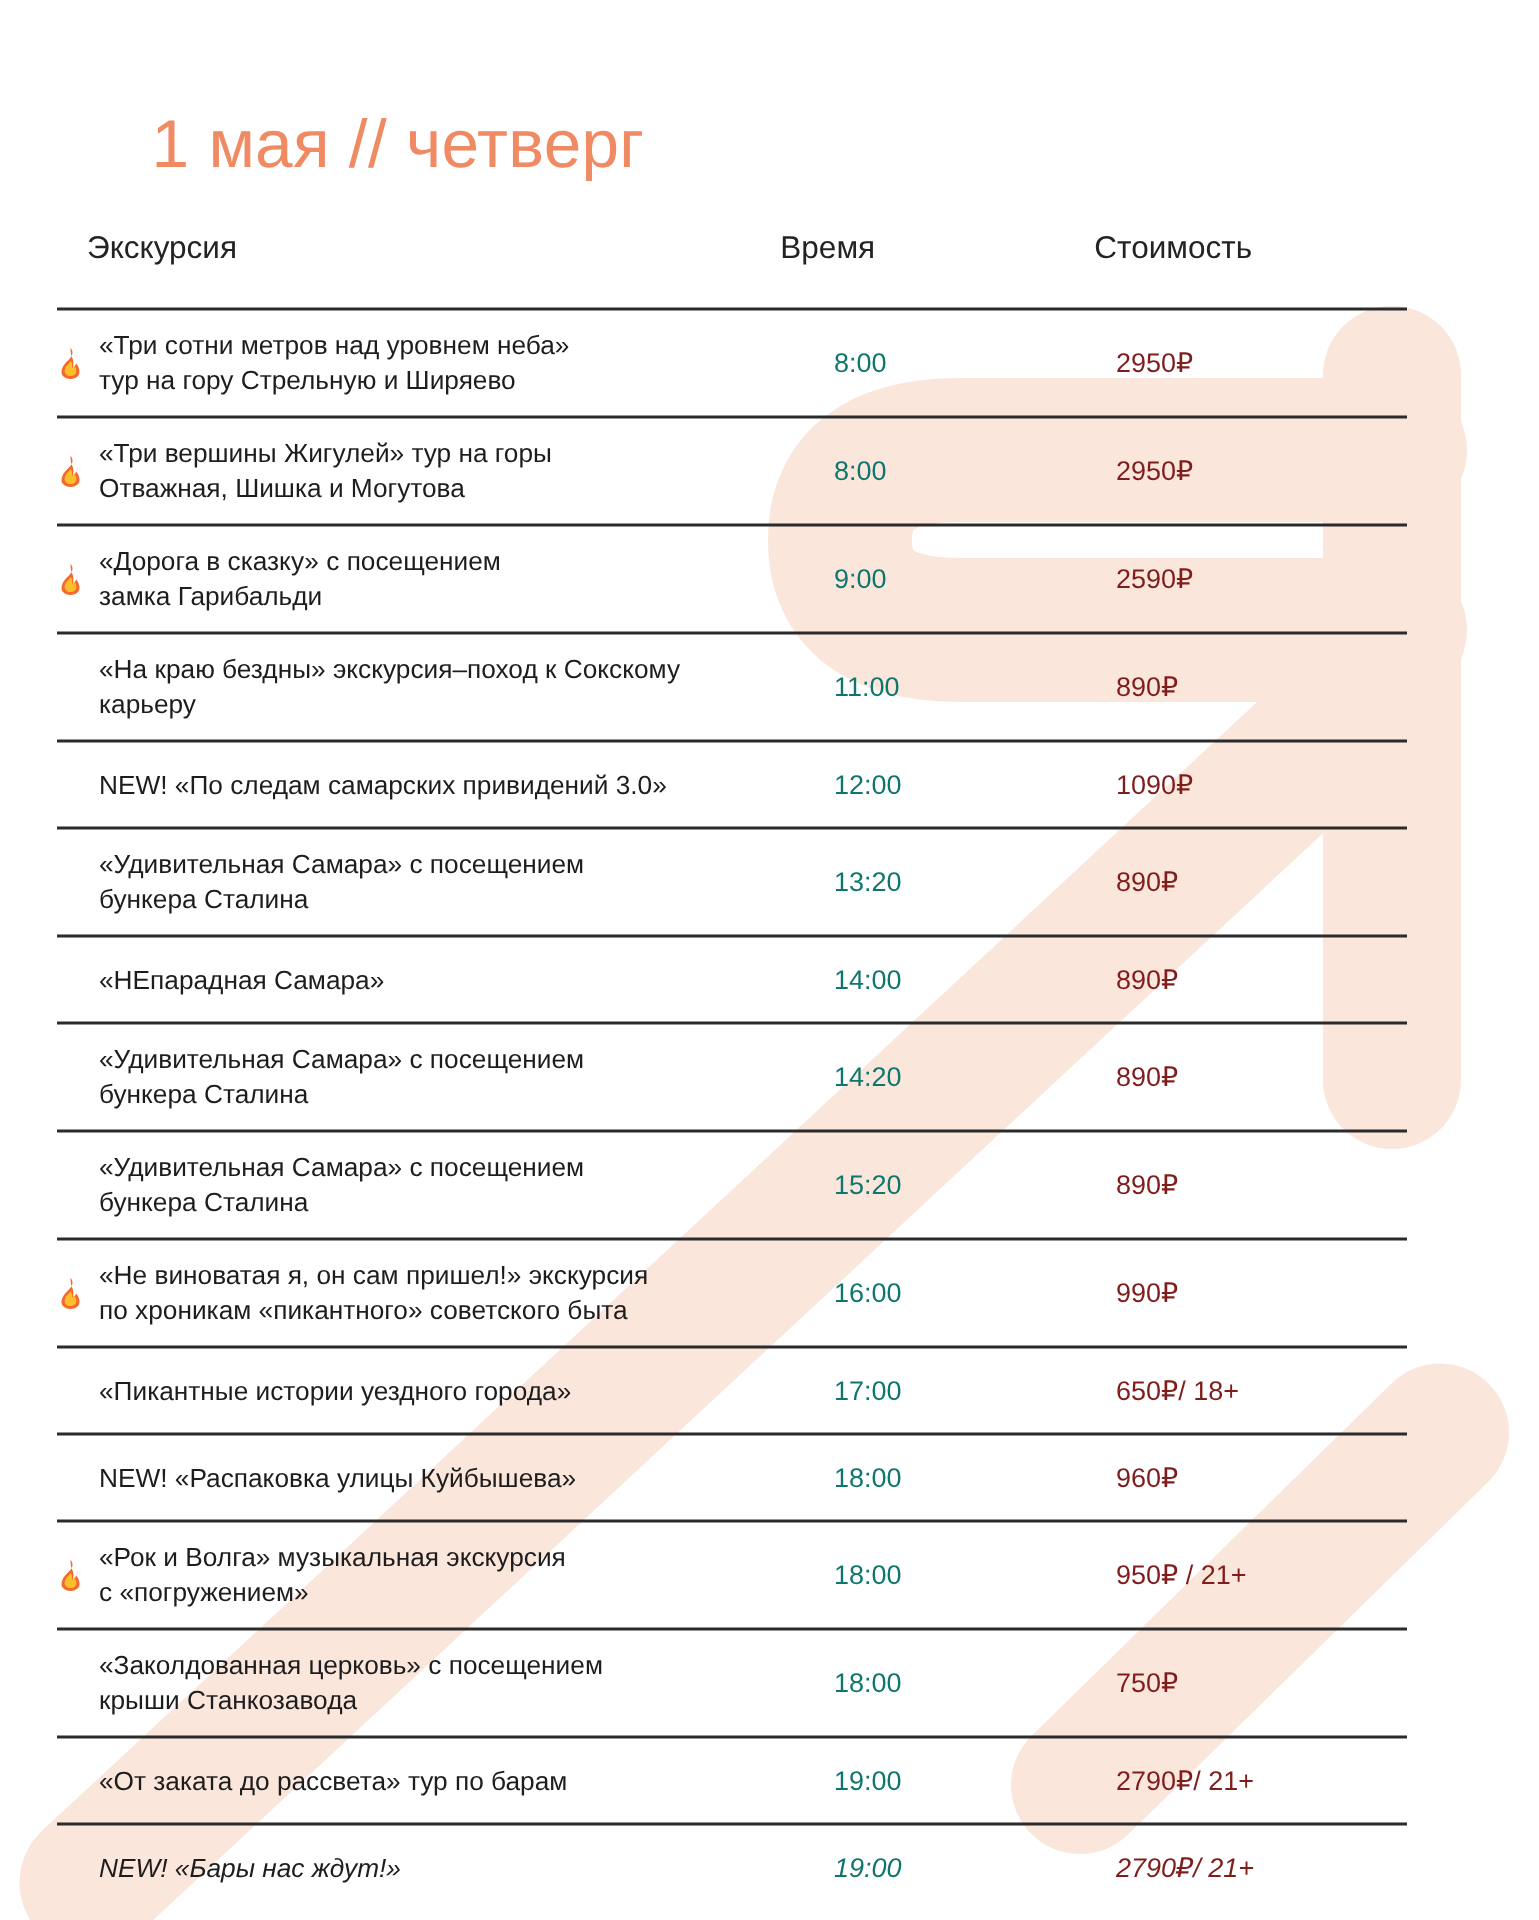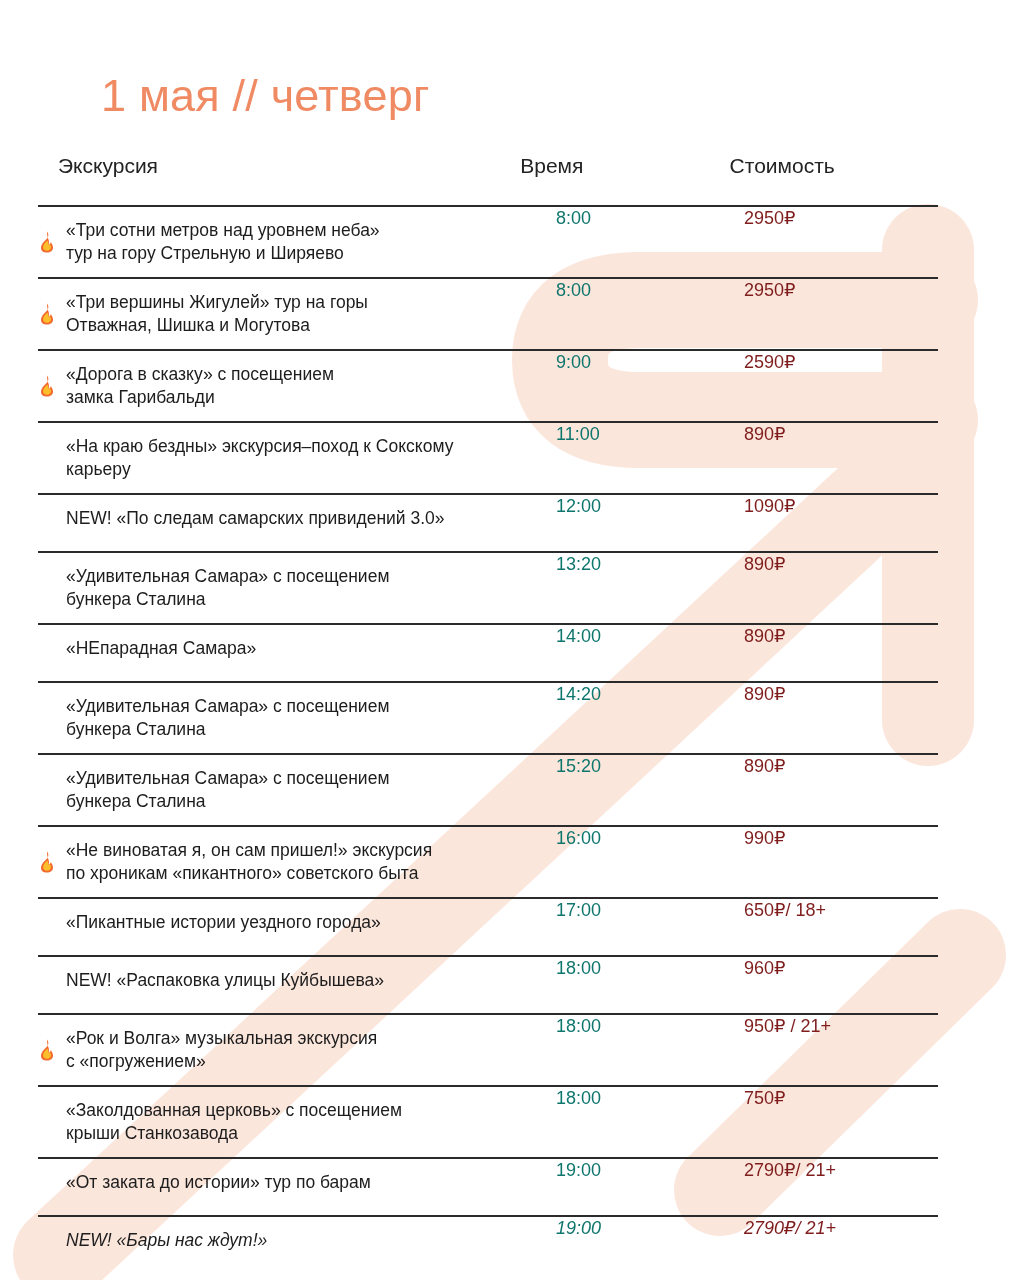--- a/index.html
+++ b/index.html
@@ -72,20 +72,21 @@
     line-height: 26px;
     color: #232323;
     font-weight: 400;
   }
   .th-excursion { width: 460px; padding-left: 20px; }
   .th-time      { width: 214px; padding-left: 38px; }
   .th-price     { width: 226px; padding-left: 12px; }
 
   .trow {
     display: flex;
+    align-items: center;
     border-bottom: 2.5px solid #2b2b2b;
     min-height: 56px;
     position: relative;
   }
   .trow:last-child { border-bottom: none; font-style: italic; }
 
   .cell-flag {
     width: 20px;
     flex: 0 0 20px;
     align-self: center;
@@ -267,21 +268,21 @@
         </div>
         <div class="trow">
           <div class="cell-flag"></div>
           <div class="cell-name">«Заколдованная церковь» с посещением
 крыши Станкозавода</div>
           <div class="cell-time">18:00</div>
           <div class="cell-price">750₽</div>
         </div>
         <div class="trow">
           <div class="cell-flag"></div>
-          <div class="cell-name">«От заката до истории» тур по барам</div>
+          <div class="cell-name">«От заката до рассвета» тур по барам</div>
           <div class="cell-time">19:00</div>
           <div class="cell-price">2790₽/ 21+</div>
         </div>
         <div class="trow">
           <div class="cell-flag"></div>
           <div class="cell-name"> NEW! «Бары нас ждут!»</div>
           <div class="cell-time">19:00</div>
           <div class="cell-price">2790₽/ 21+</div>
         </div>
       </div>

